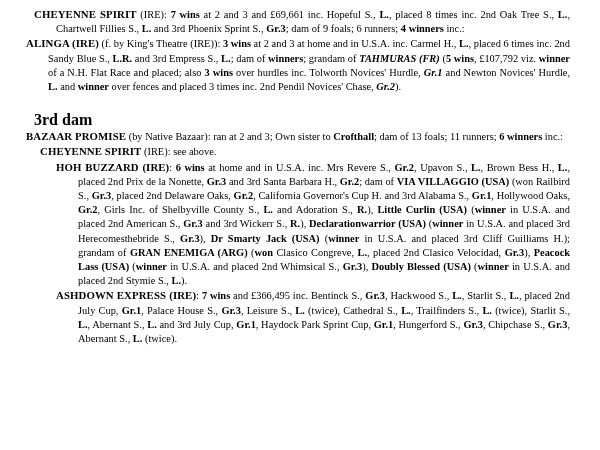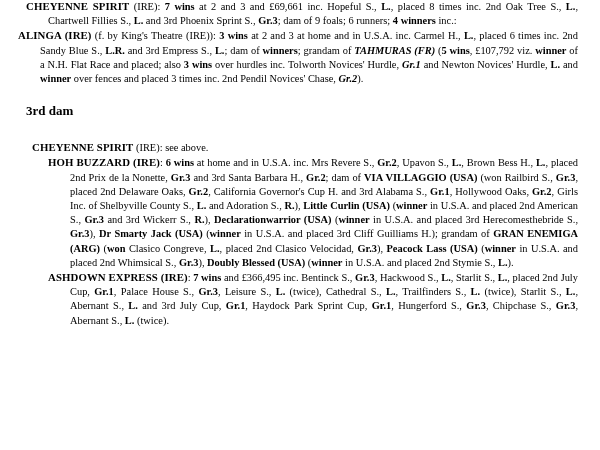--- a/index.html
+++ b/index.html
@@ -11,21 +11,21 @@
     width: 600px;
     height: 450px;
     overflow: hidden;
     font-family: "Liberation Serif", serif;
     color: #000000;
   }
   .page {
     position: relative;
     width: 600px;
     height: 450px;
-    padding: 0;
+    padding: 8px;
     box-sizing: border-box;
   }
   .inner {
     padding: 0 22px 0 26px;
   }
   .block {
     font-size: 10.4px;
     line-height: 14.2px;
     text-align: justify;
     text-justify: inter-word;
@@ -38,27 +38,27 @@
     padding-left: 22px;
     text-indent: -22px;
   }
   .head-name {
     font-weight: bold;
     font-size: 10.8px;
     letter-spacing: 0.1px;
   }
   .section-title {
     font-weight: bold;
-    font-size: 13px;
+    font-size: 16px;
     margin: 0;
     padding: 0;
   }
   .spacer-lg { height: 17px; }
   .indent1 { padding-left: 14px; }
-  .indent2 { padding-left: 28px; margin-top: 21px; }
+  .indent2 { padding-left: 28px; }
   .topcut {
     margin-top: -1px;
   }
 </style>
 </head>
 <body>
 
 <div class="page">
   <div class="inner">
 
@@ -67,20 +67,23 @@
     </div>
 
     <div class="block">
       <p class="para hang indent1"><span class="head-name">ALINGA (IRE)</span><span> (f. by King's Theatre (IRE)): <b>3 wins</b> at 2 and 3 at home and in U.S.A. inc. Carmel H., <b>L.</b>, placed 6 times inc. 2nd Sandy Blue S., <b>L.R.</b> and 3rd Empress S., <b>L.</b>; dam of <b>winners</b>; grandam of <b><i>TAHMURAS (FR)</i></b> (<b>5 wins</b>, £107,792 viz. <b>winner</b> of a N.H. Flat Race and placed; also <b>3 wins</b> over hurdles inc. Tolworth Novices' Hurdle, <b><i>Gr.1</i></b> and Newton Novices' Hurdle, <b>L.</b> and <b>winner</b> over fences and placed 3 times inc. 2nd Pendil Novices' Chase, <b><i>Gr.2</i></b>).</span></p>
     </div>
 
     <div class="spacer-lg"></div>
 
     <div class="section-title">3rd dam</div>
 
+    <div class="block">
+      <p class="para hang indent1"><span class="head-name">BAZAAR PROMISE</span><span> (by Native Bazaar): ran at 2 and 3; Own sister to <b>Crofthall</b>; dam of 13 foals; 11 runners; <b>6 winners</b> inc.:</span></p>
+    </div>
 
     <div class="block">
       <p class="para hang indent2"><span class="head-name">CHEYENNE SPIRIT</span><span> (IRE): see above.</span></p>
     </div>
 
 
     <div class="block">
       <p class="para hang" style="padding-left:44px;text-indent:-22px;"><span class="head-name">HOH BUZZARD (IRE)</span><span>: <b>6 wins</b> at home and in U.S.A. inc. Mrs Revere S., <b>Gr.2</b>, Upavon S., <b>L.</b>, Brown Bess H., <b>L.</b>, placed 2nd Prix de la Nonette, <b>Gr.3</b> and 3rd Santa Barbara H., <b>Gr.2</b>; dam of <b>VIA VILLAGGIO (USA)</b> (won Railbird S., <b>Gr.3</b>, placed 2nd Delaware Oaks, <b>Gr.2</b>, California Governor's Cup H. and 3rd Alabama S., <b>Gr.1</b>, Hollywood Oaks, <b>Gr.2</b>, Girls Inc. of Shelbyville County S., <b>L.</b> and Adoration S., <b>R.</b>), <b>Little Curlin (USA)</b> (<b>winner</b> in U.S.A. and placed 2nd American S., <b>Gr.3</b> and 3rd Wickerr S., <b>R.</b>), <b>Declarationwarrior (USA)</b> (<b>winner</b> in U.S.A. and placed 3rd Herecomesthebride S., <b>Gr.3</b>), <b>Dr Smarty Jack (USA)</b> (<b>winner</b> in U.S.A. and placed 3rd Cliff Guilliams H.); grandam of <b>GRAN ENEMIGA (ARG)</b> (<b>won</b> Clasico Congreve, <b>L.</b>, placed 2nd Clasico Velocidad, <b>Gr.3</b>), <b>Peacock Lass (USA)</b> (<b>winner</b> in U.S.A. and placed 2nd Whimsical S., <b>Gr.3</b>), <b>Doubly Blessed (USA)</b> (<b>winner</b> in U.S.A. and placed 2nd Stymie S., <b>L.</b>).</span></p>
     </div>
 

